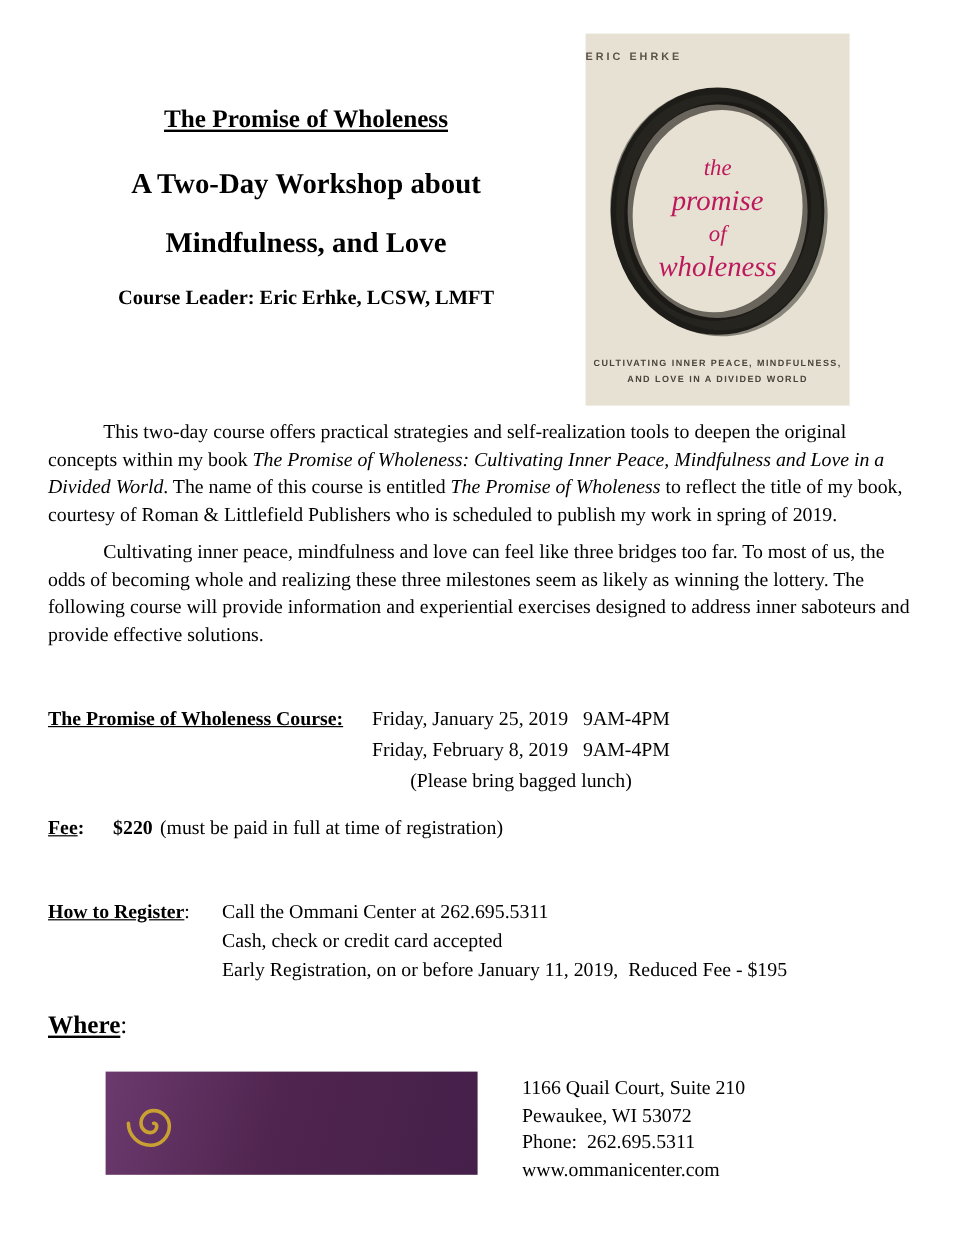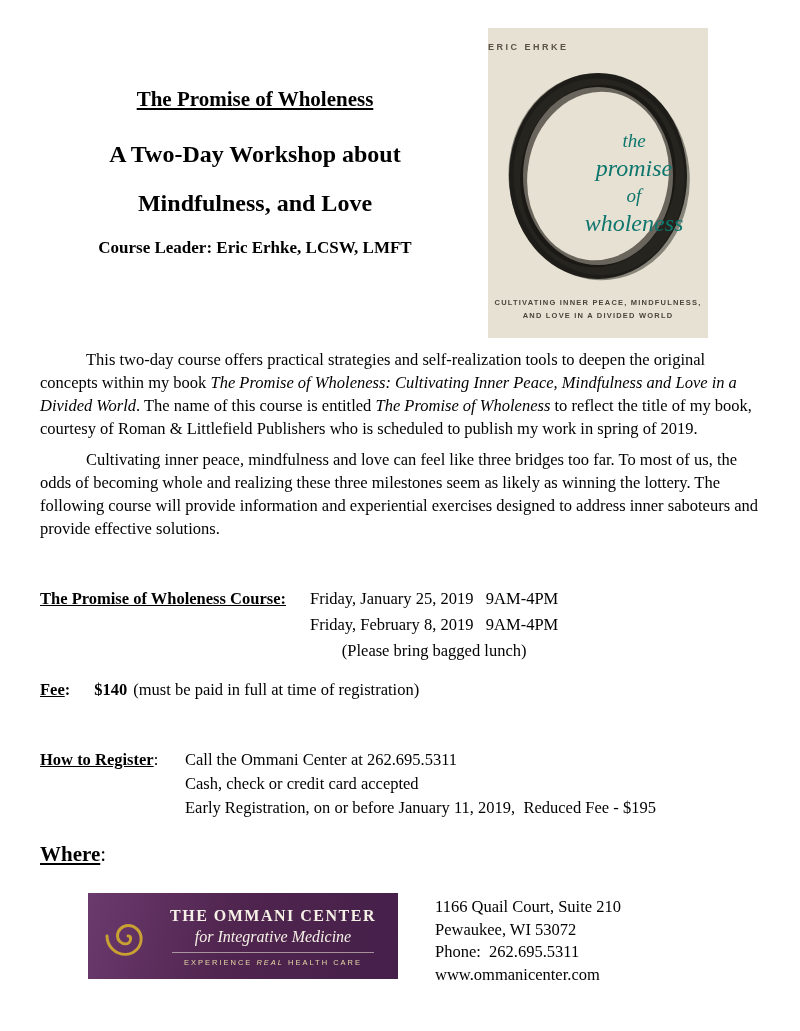--- a/index.html
+++ b/index.html
@@ -21,21 +21,21 @@
     background:#e6e1d2;
   }
   .cover-author {
     margin-top:14px; text-align:left;
     font-size:9px; font-weight:bold; letter-spacing:2.5px; color:#5a5246;
     font-family:"Liberation Sans", sans-serif;
   }
   .enso { position:absolute; left:10px; top:34px; }
   .cover-title {
     position:absolute; left:0; top:100px; width:100%;
-    text-align:center; font-style:italic; color:#0f766e;margin-left:36px;
+    text-align:center; font-style:italic; color:#be185d;
   }
   .ct-sm { font-size:19px; line-height:25px; }
   .ct-lg { font-size:24px; line-height:30px; }
   .cover-tagline {
     position:absolute; bottom:16px; width:100%;
     text-align:center; font-size:7.5px; font-weight:bold;
     letter-spacing:1.2px; line-height:13px; color:#4a443a;
     font-family:"Liberation Sans", sans-serif;
   }
 
@@ -153,45 +153,40 @@
   <div class="course-row">
     <div class="course-label">The Promise of Wholeness Course:</div>
     <div class="course-dates">
       <div class="pre">Friday, January 25, 2019   9AM-4PM</div>
       <div class="pre">Friday, February 8, 2019   9AM-4PM</div>
       <div class="course-note">(Please bring bagged lunch)</div>
     </div>
   </div>
 
   <div class="fee-row">
-    <span class="ulabel">Fee</span><span class="fee-colon">:</span><span class="fee-amount">$140</span><span class="fee-detail">(must be paid in full at time of registration)</span>
+    <span class="ulabel">Fee</span><span class="fee-colon">:</span><span class="fee-amount">$220</span><span class="fee-detail">(must be paid in full at time of registration)</span>
   </div>
 
   <div class="register-row">
     <div class="register-label-wrap"><span class="ulabel">How to Register</span><span>:</span></div>
     <div class="register-lines">
       <div class="pre">Call the Ommani Center at 262.695.5311</div>
       <div class="pre">Cash, check or credit card accepted</div>
       <div class="pre">Early Registration, on or before January 11, 2019,  Reduced Fee - $195</div>
     </div>
   </div>
 
   <div class="where-row">
     <span class="ulabel">Where</span><span>:</span>
   </div>
 
   <div class="logo-banner">
     <svg class="spiral-wrap" viewBox="0 0 64 64">
       <path d="M32,32 a3,3 0 0 1 3,3 a6,6 0 0 1 -6,6 a9,9 0 0 1 -9,-9 a12,12 0 0 1 12,-12 a15,15 0 0 1 15,15 a18,18 0 0 1 -18,18 a21,21 0 0 1 -21,-21" fill="none" stroke="#c9a133" stroke-width="3.4" stroke-linecap="round"></path>
     </svg>
-    <div class="logo-text">
-      <div class="logo-name">THE OMMANI CENTER</div>
-      <div class="logo-sub">for Integrative Medicine</div>
-      <div class="logo-tagline"><span>EXPERIENCE </span><em>REAL</em><span> HEALTH CARE</span></div>
-    </div>
   </div>
 
   <div class="address">
     <div>1166 Quail Court, Suite 210</div>
     <div>Pewaukee, WI 53072</div>
     <div class="pre">Phone:  262.695.5311</div>
     <div class="website">www.ommanicenter.com</div>
   </div>
 
 </div>

